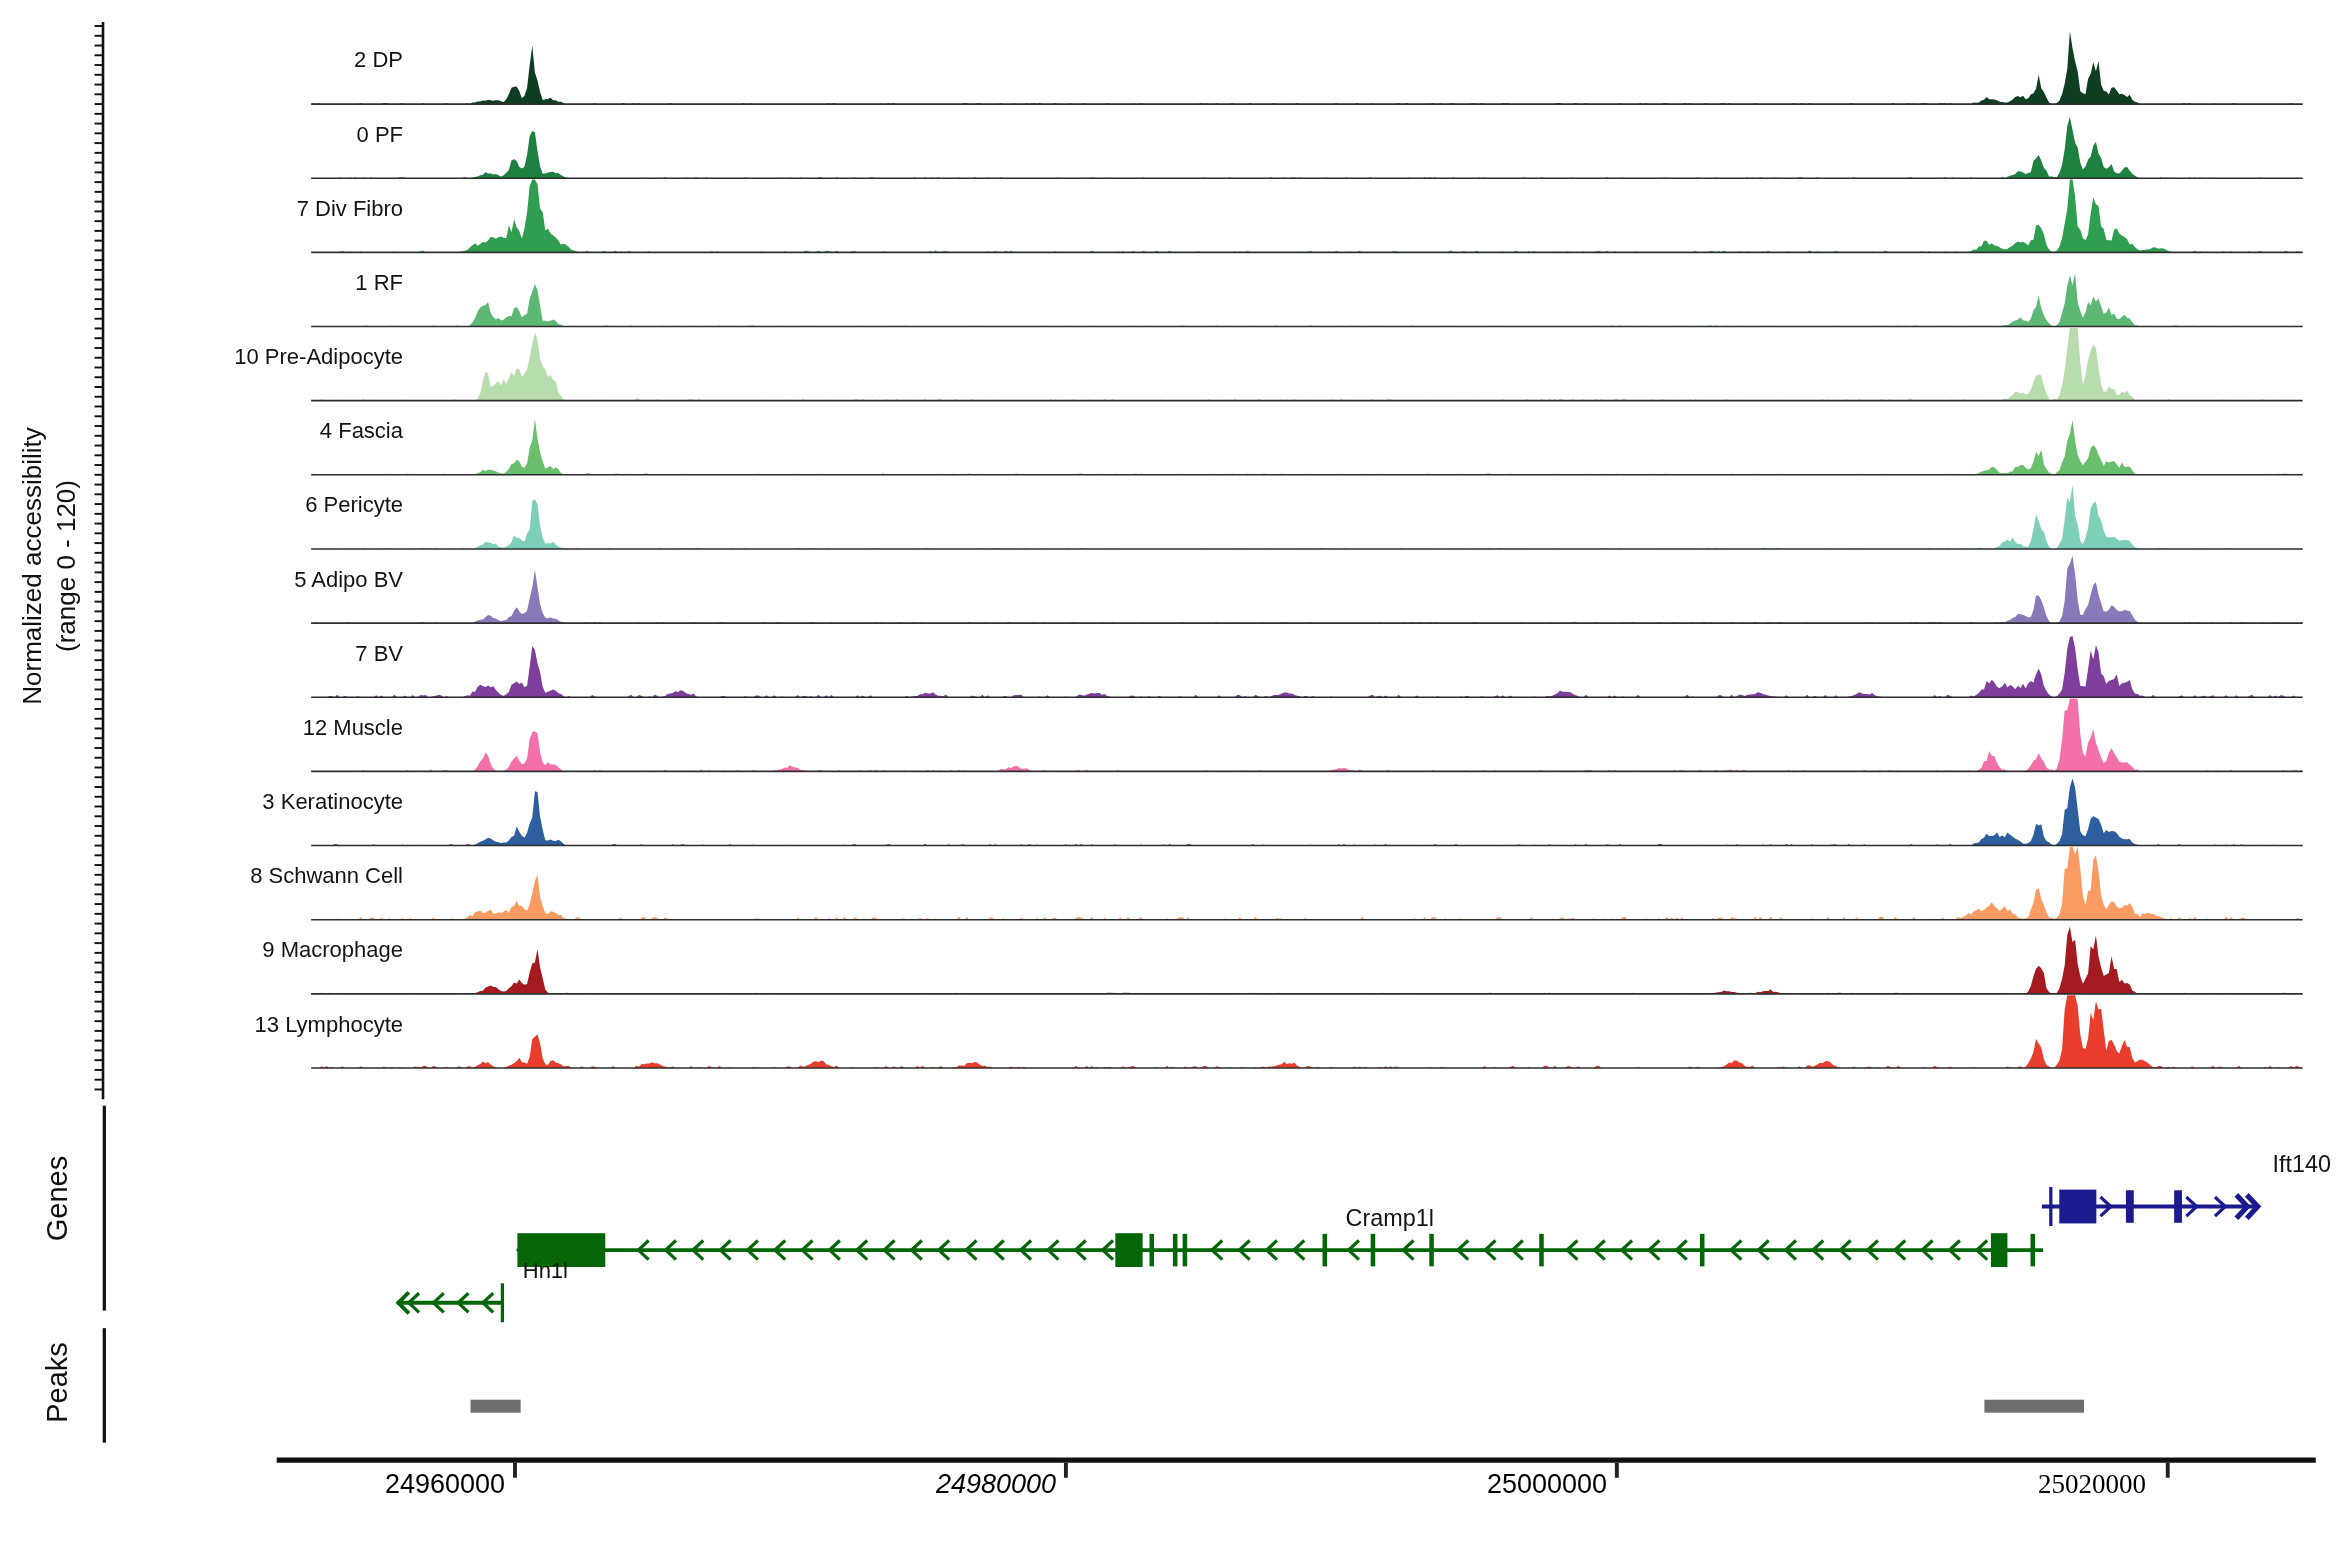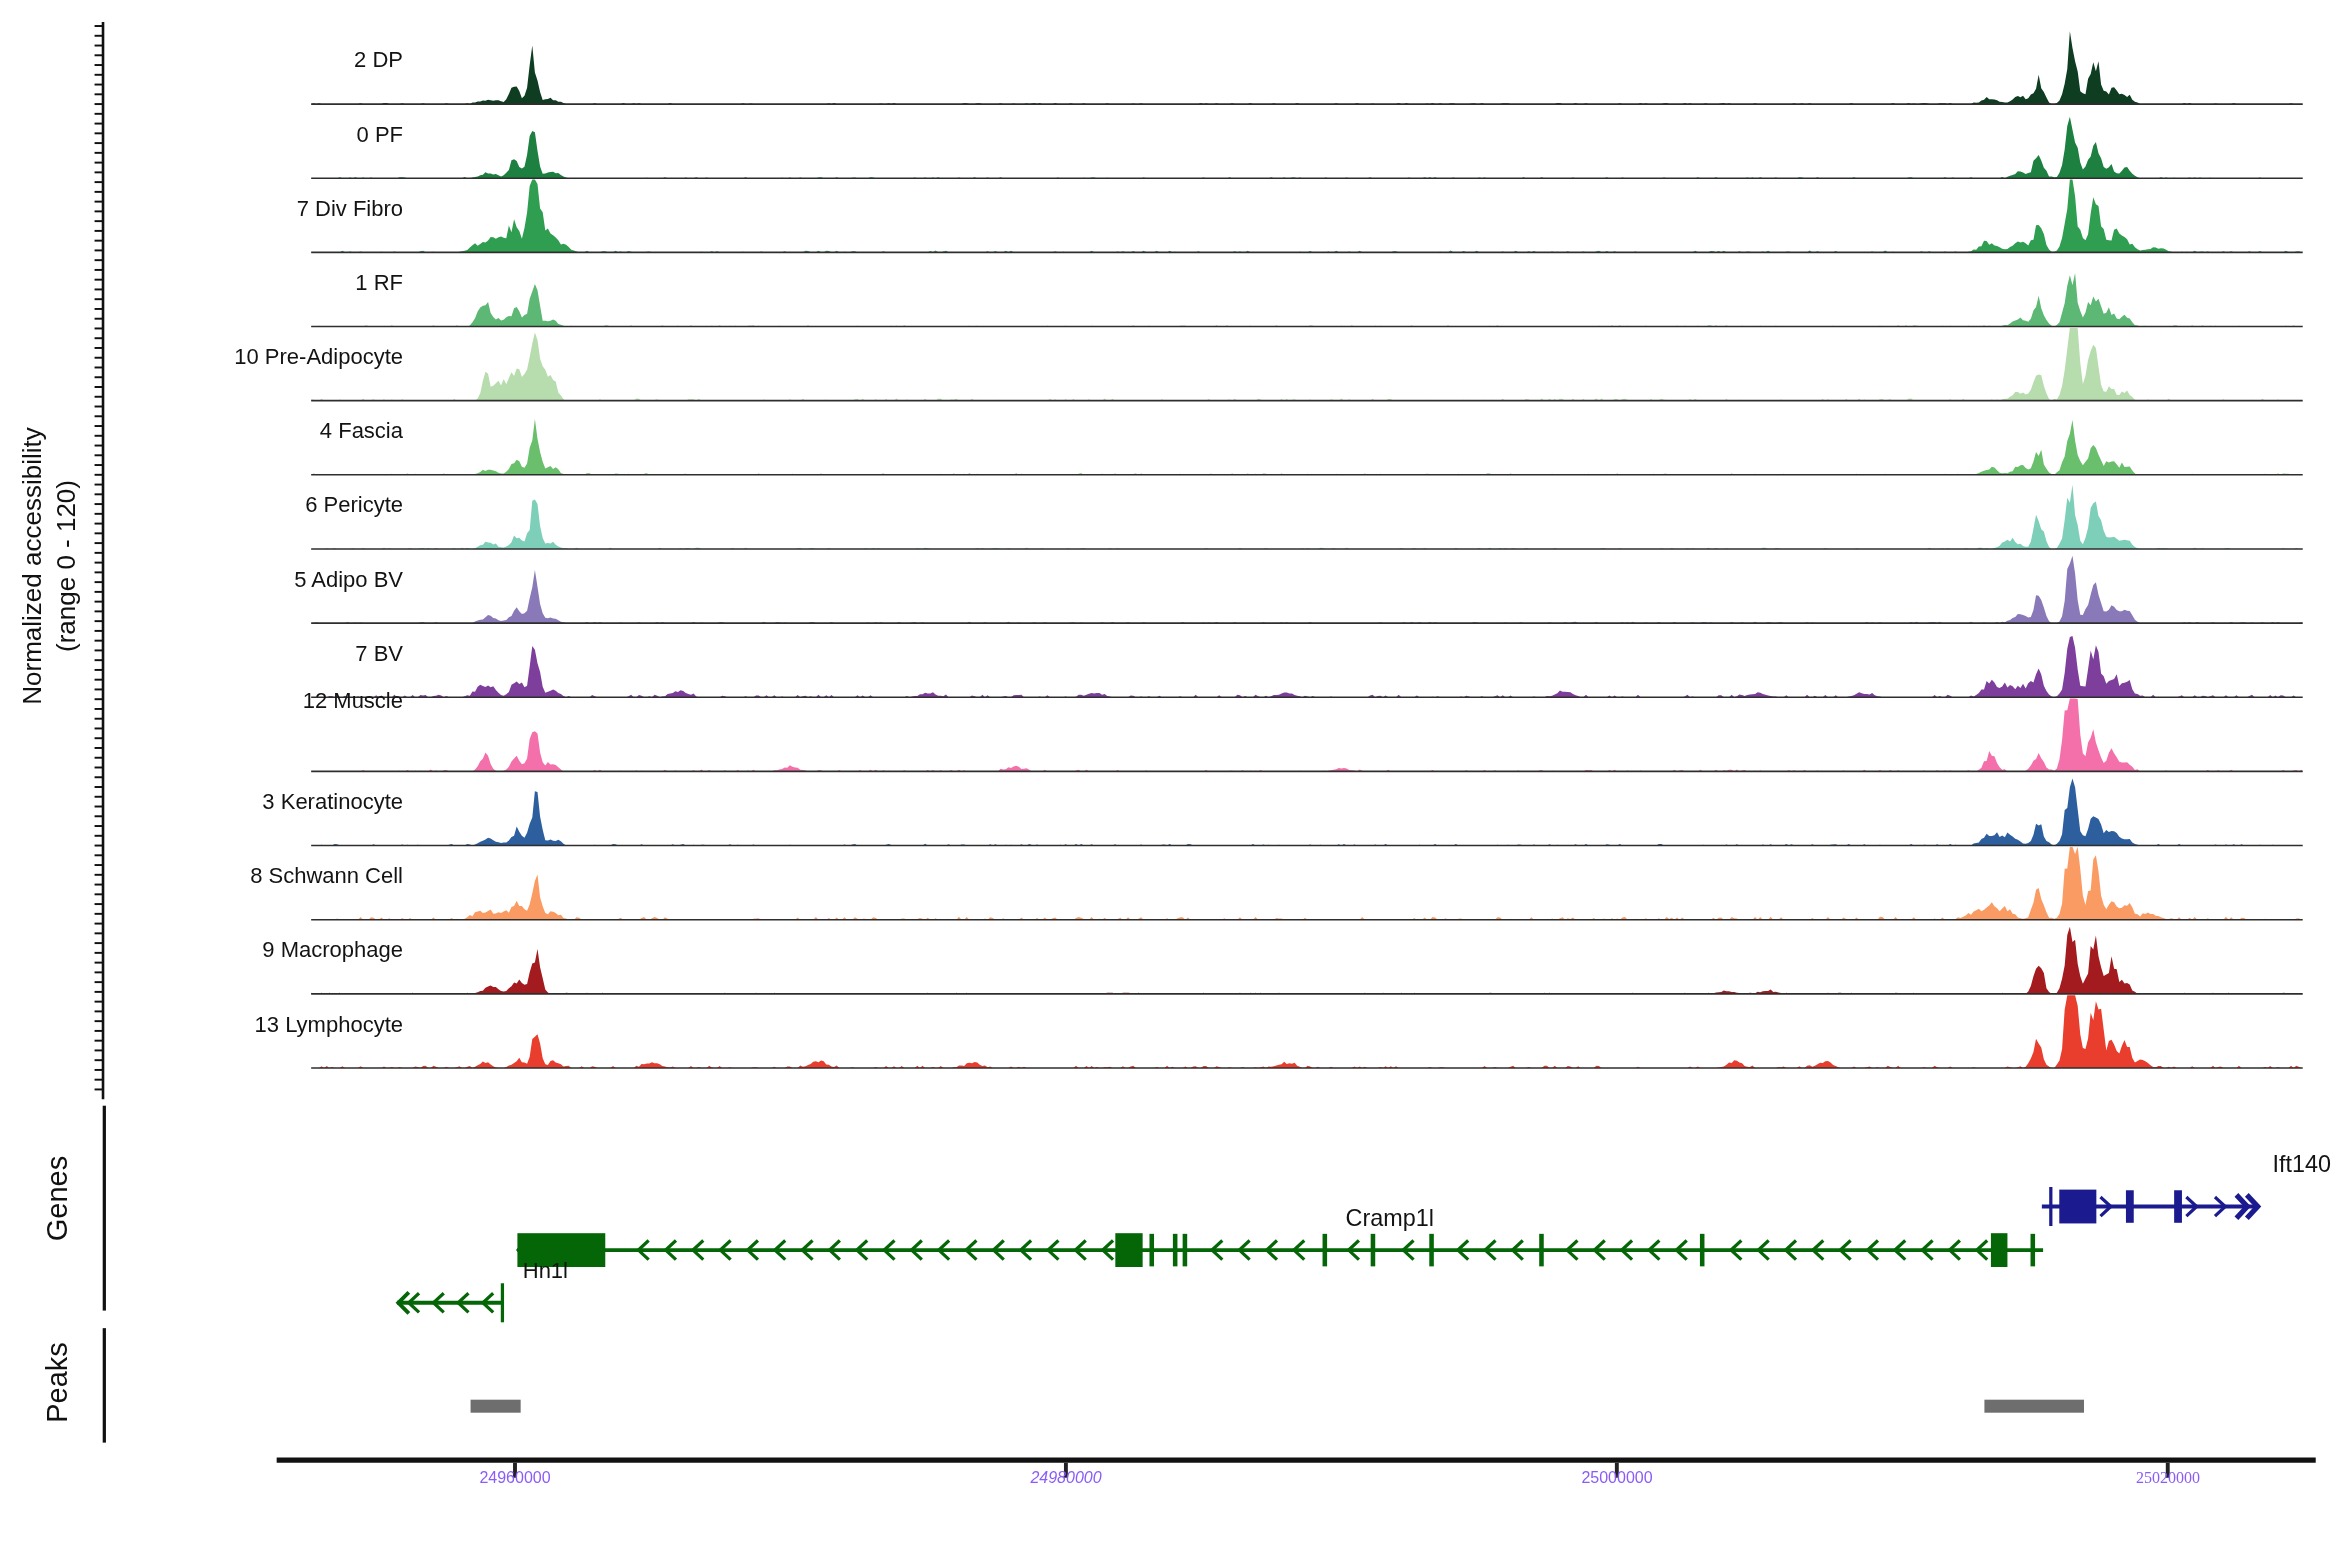--- a/index.html
+++ b/index.html
@@ -5,21 +5,21 @@
   html,body{margin:0;padding:0;background:#ffffff;}
   #fig{position:relative;width:2342px;height:1561px;background:#ffffff;overflow:hidden;
        font-family:"Liberation Sans", sans-serif;color:#111;}
   #gfx{position:absolute;left:0;top:0;}
   .lbl{position:absolute;white-space:nowrap;}
   .track-lbl{width:390px;left:13px;text-align:right;font-size:22px;line-height:26px;color:#131313;}
   .rot{transform:rotate(-90deg);transform-origin:center center;text-align:center;}
   .ylab{width:455px;height:72px;left:-177px;top:530px;font-size:26px;line-height:34px;color:#111;}
   .seclab{width:195px;height:33px;left:-40px;font-size:29px;line-height:33px;color:#111;}
   .gene-lbl{text-align:right;font-size:23.4px;color:#131313;}
-  .xtick-lbl{width:260px;text-align:center;font-size:16px;color:#8b5cf6;}
+  .xtick-lbl{width:260px;font-size:27px;color:#000000;}
   .xtitle{width:651px;text-align:center;font-size:26px;color:#111;}
 </style>
 </head>
 <body>
 
 <div id="fig">
 
   <svg id="gfx" width="2342" height="1561" viewBox="0 0 3600 2400">
       <g>
         <line x1="158" y1="34" x2="158" y2="1690" stroke="#111" stroke-width="4"></line>
@@ -289,21 +289,21 @@
 
   <div class="lbl track-lbl" style="top:47px">2 DP</div>
   <div class="lbl track-lbl" style="top:122px">0 PF</div>
   <div class="lbl track-lbl" style="top:196px">7 Div Fibro</div>
   <div class="lbl track-lbl" style="top:270px">1 RF</div>
   <div class="lbl track-lbl" style="top:344px">10 Pre-Adipocyte</div>
   <div class="lbl track-lbl" style="top:418px">4 Fascia</div>
   <div class="lbl track-lbl" style="top:492px">6 Pericyte</div>
   <div class="lbl track-lbl" style="top:567px">5 Adipo BV</div>
   <div class="lbl track-lbl" style="top:641px">7 BV</div>
-  <div class="lbl track-lbl" style="top:688px">12 Muscle</div>
+  <div class="lbl track-lbl" style="top:715px">12 Muscle</div>
   <div class="lbl track-lbl" style="top:789px">3 Keratinocyte</div>
   <div class="lbl track-lbl" style="top:863px">8 Schwann Cell</div>
   <div class="lbl track-lbl" style="top:937px">9 Macrophage</div>
   <div class="lbl track-lbl" style="top:1012px">13 Lymphocyte</div>
 
   <div class="lbl seclab rot" style="top:1182px">Genes</div>
   <div class="lbl seclab rot" style="top:1366px">Peaks</div>
 
   <div class="lbl gene-lbl" style="left:308px;width:260px;top:1258px;font-size:22px">Hn1l</div>
   <div class="lbl gene-lbl" style="left:1044px;width:390px;top:1205px">Cramp1l</div>

